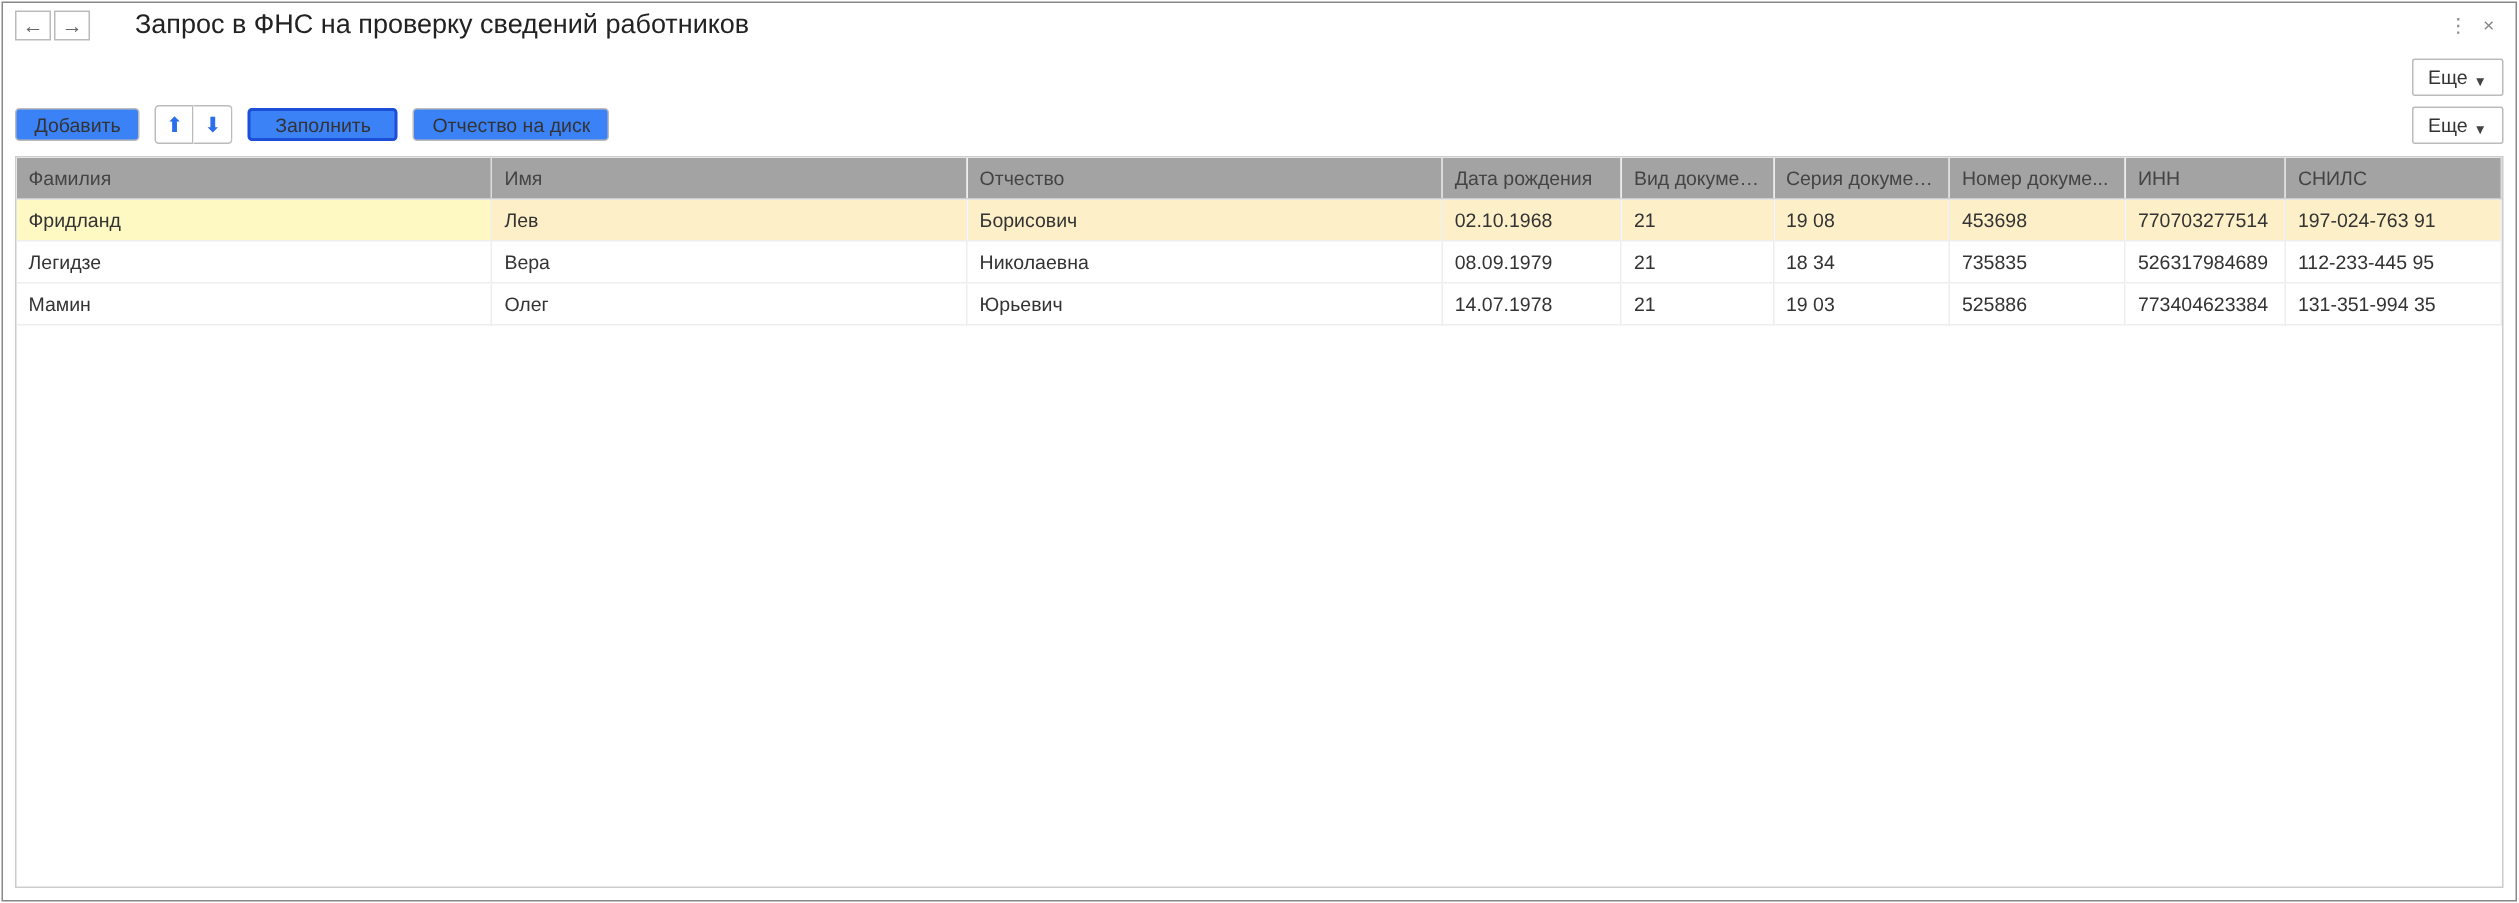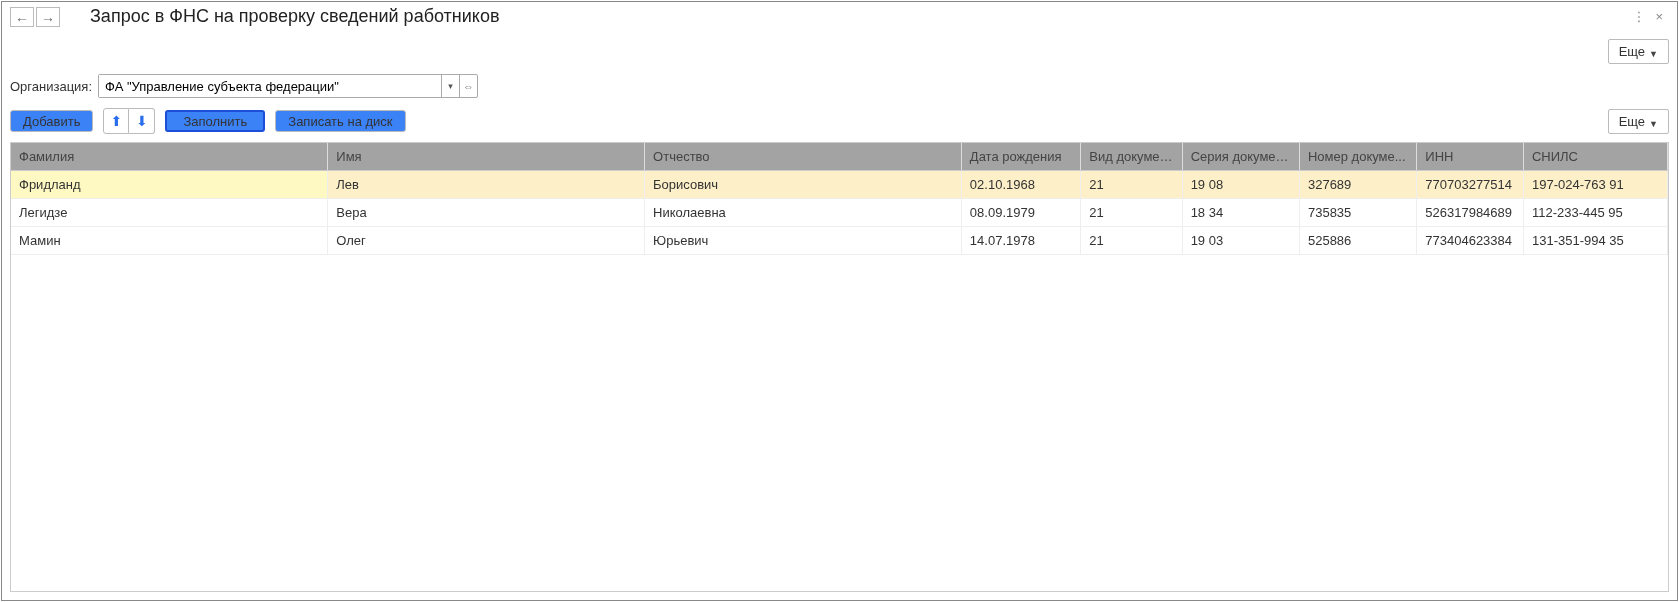--- a/index.html
+++ b/index.html
@@ -221,38 +221,30 @@
     </div>
   </div>
 
   <div class="top-more-row">
     <div class="more-btn">
       <span>Еще</span>
       <span class="caret">▼</span>
     </div>
   </div>
 
-  <div class="org-row">
-    <span class="org-label">Организация:</span>
-    <div class="org-field">
-      <input class="org-input" type="text" value="ФА &quot;Управление субъекта федерации&quot;" style="">
-      <div class="org-dropbtn">▾</div>
-      <div class="org-popbtn">⇔</div>
-    </div>
-  </div>
 
   <div class="toolbar-row">
     <div class="toolbar-left">
       <div class="btn">Добавить</div>
       <div class="arrow-group">
         <div class="arrow-btn up">⬆</div>
         <div class="arrow-btn down">⬇</div>
       </div>
       <div class="btn highlighted">Заполнить</div>
-      <div class="btn">Записать на диск</div>
+      <div class="btn">Отчество на диск</div>
     </div>
     <div class="more-btn">
       <span>Еще</span>
       <span class="caret">▼</span>
     </div>
   </div>
 
   <div class="table-container">
     <table>
       <colgroup>
@@ -280,21 +272,21 @@
         </tr>
       </thead>
       <tbody id="table-body">
       <tr class="selected">
             <td>Фридланд</td>
             <td>Лев</td>
             <td>Борисович</td>
             <td>02.10.1968</td>
             <td>21</td>
             <td>19 08</td>
-            <td>327689</td>
+            <td>453698</td>
             <td>770703277514</td>
             <td>197-024-763 91</td>
           </tr>
           <tr>
             <td>Легидзе</td>
             <td>Вера</td>
             <td>Николаевна</td>
             <td>08.09.1979</td>
             <td>21</td>
             <td>18 34</td>

